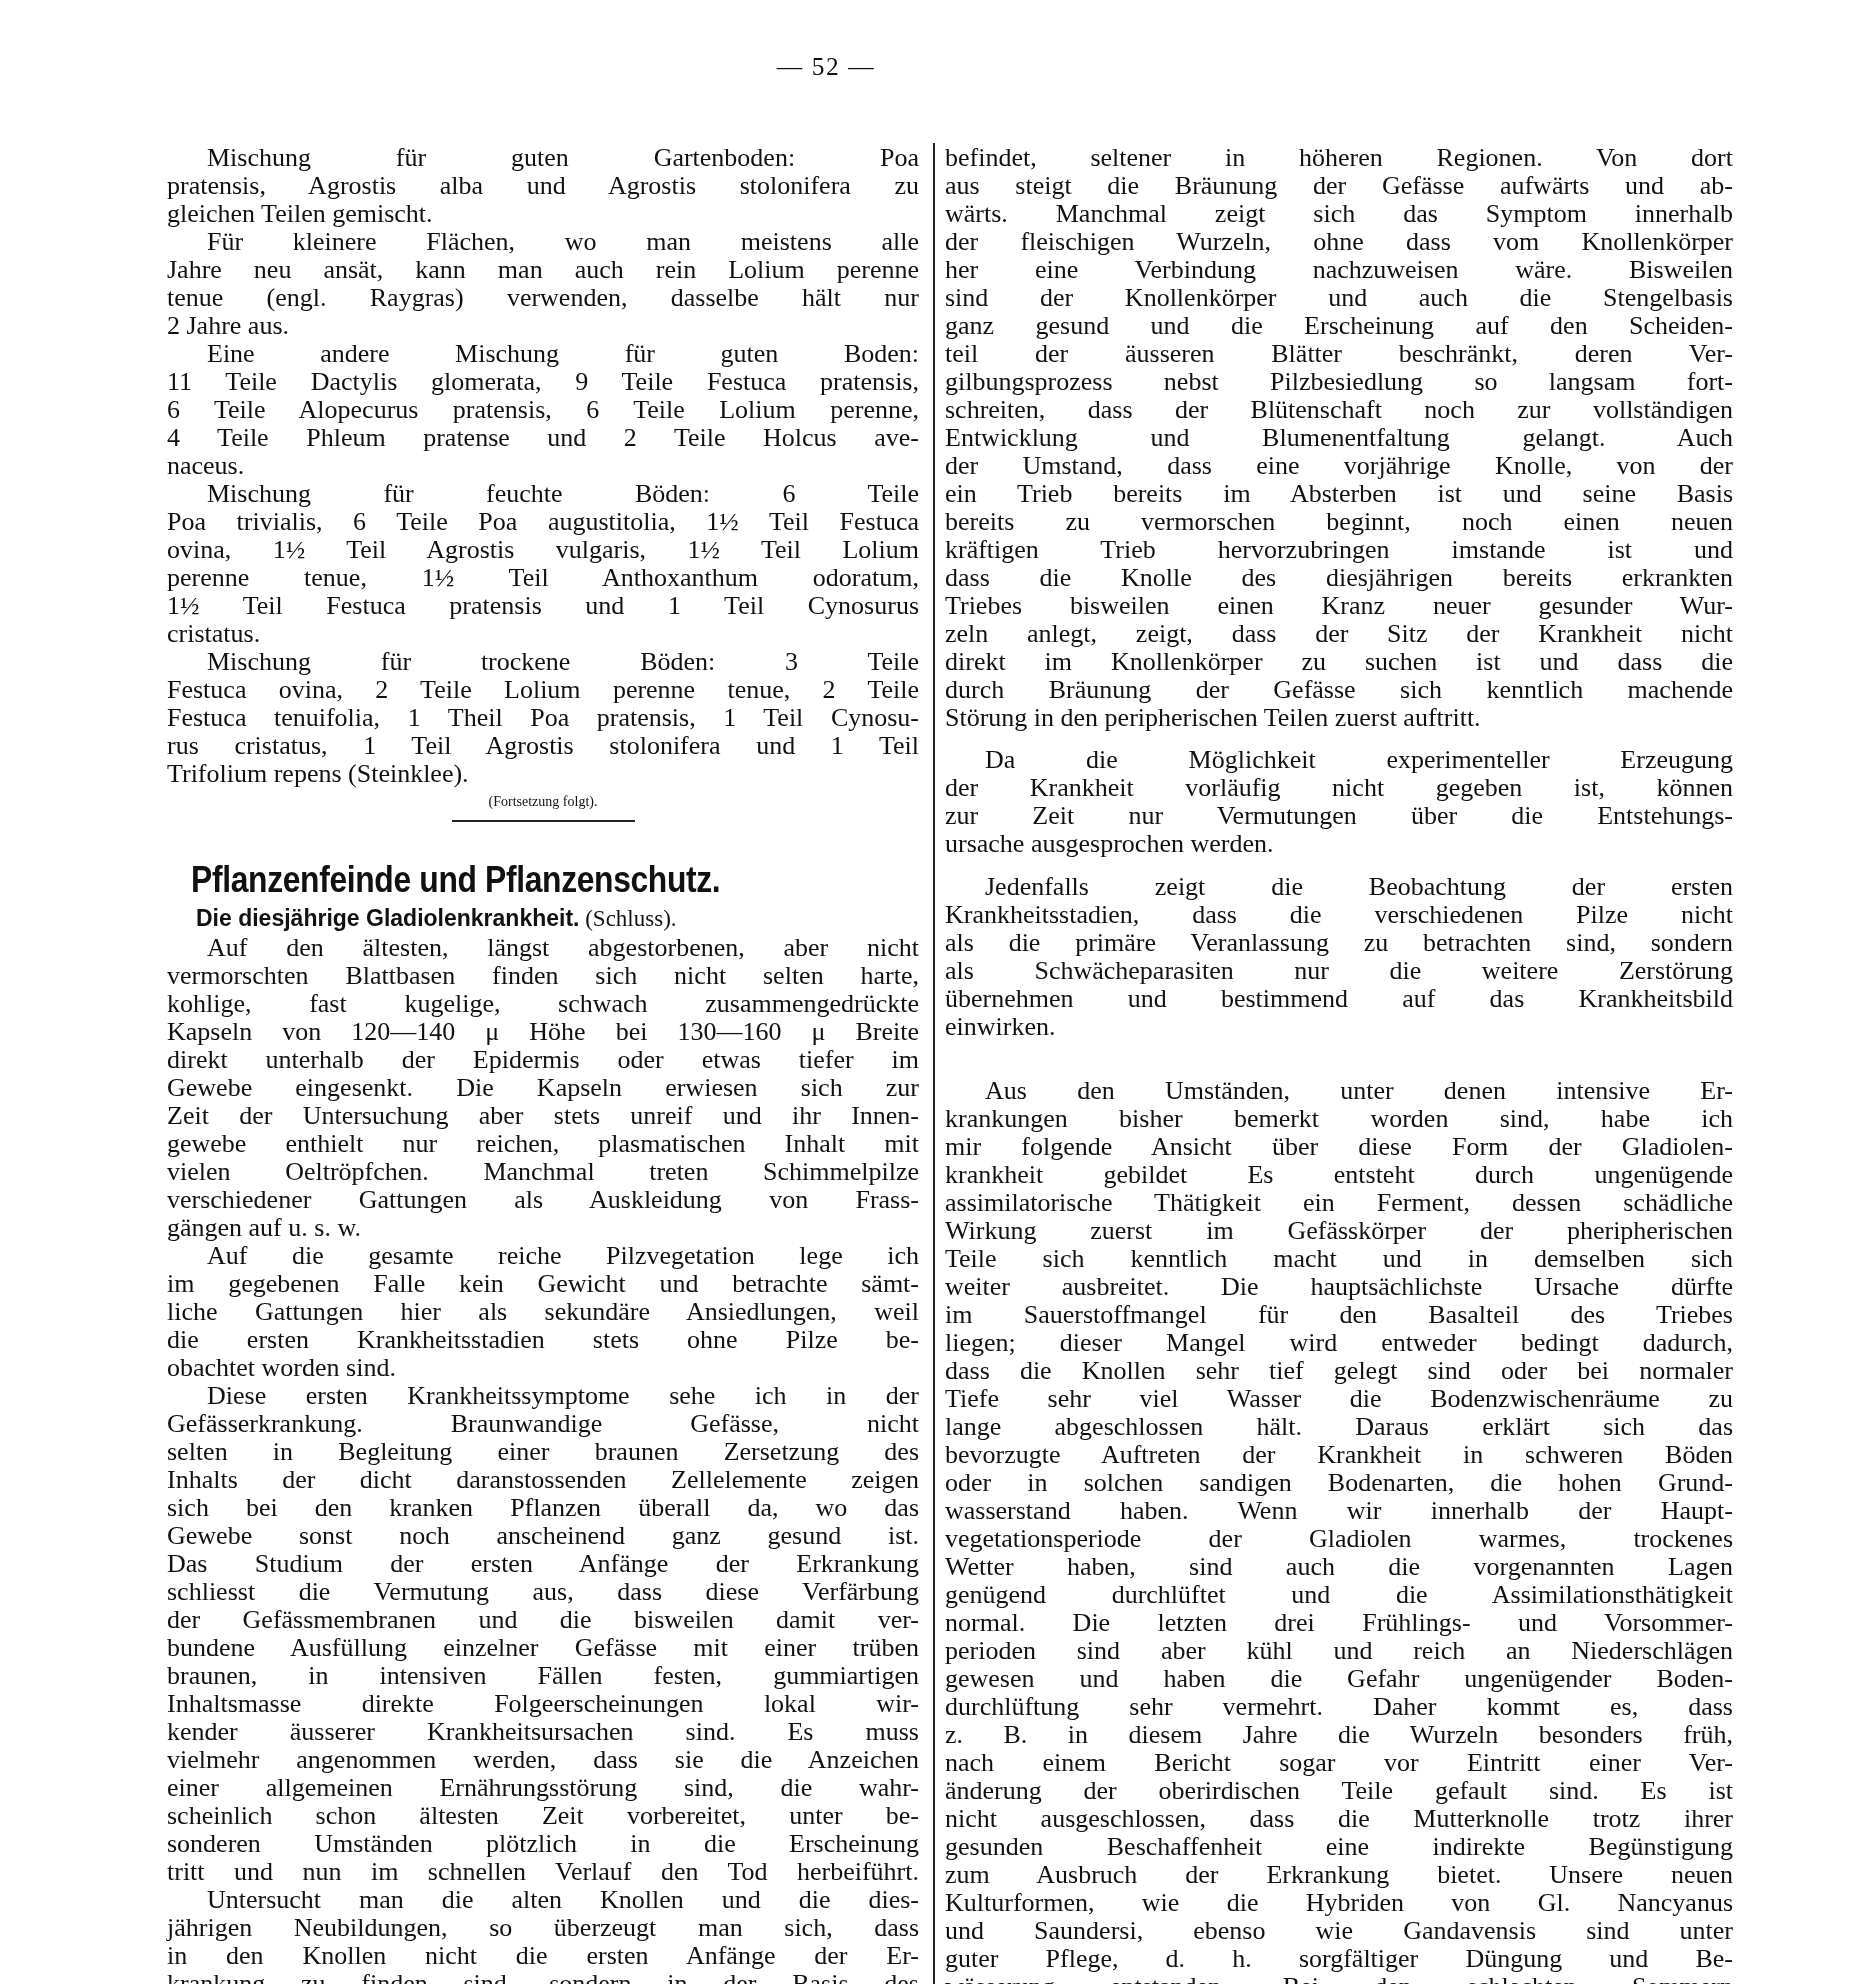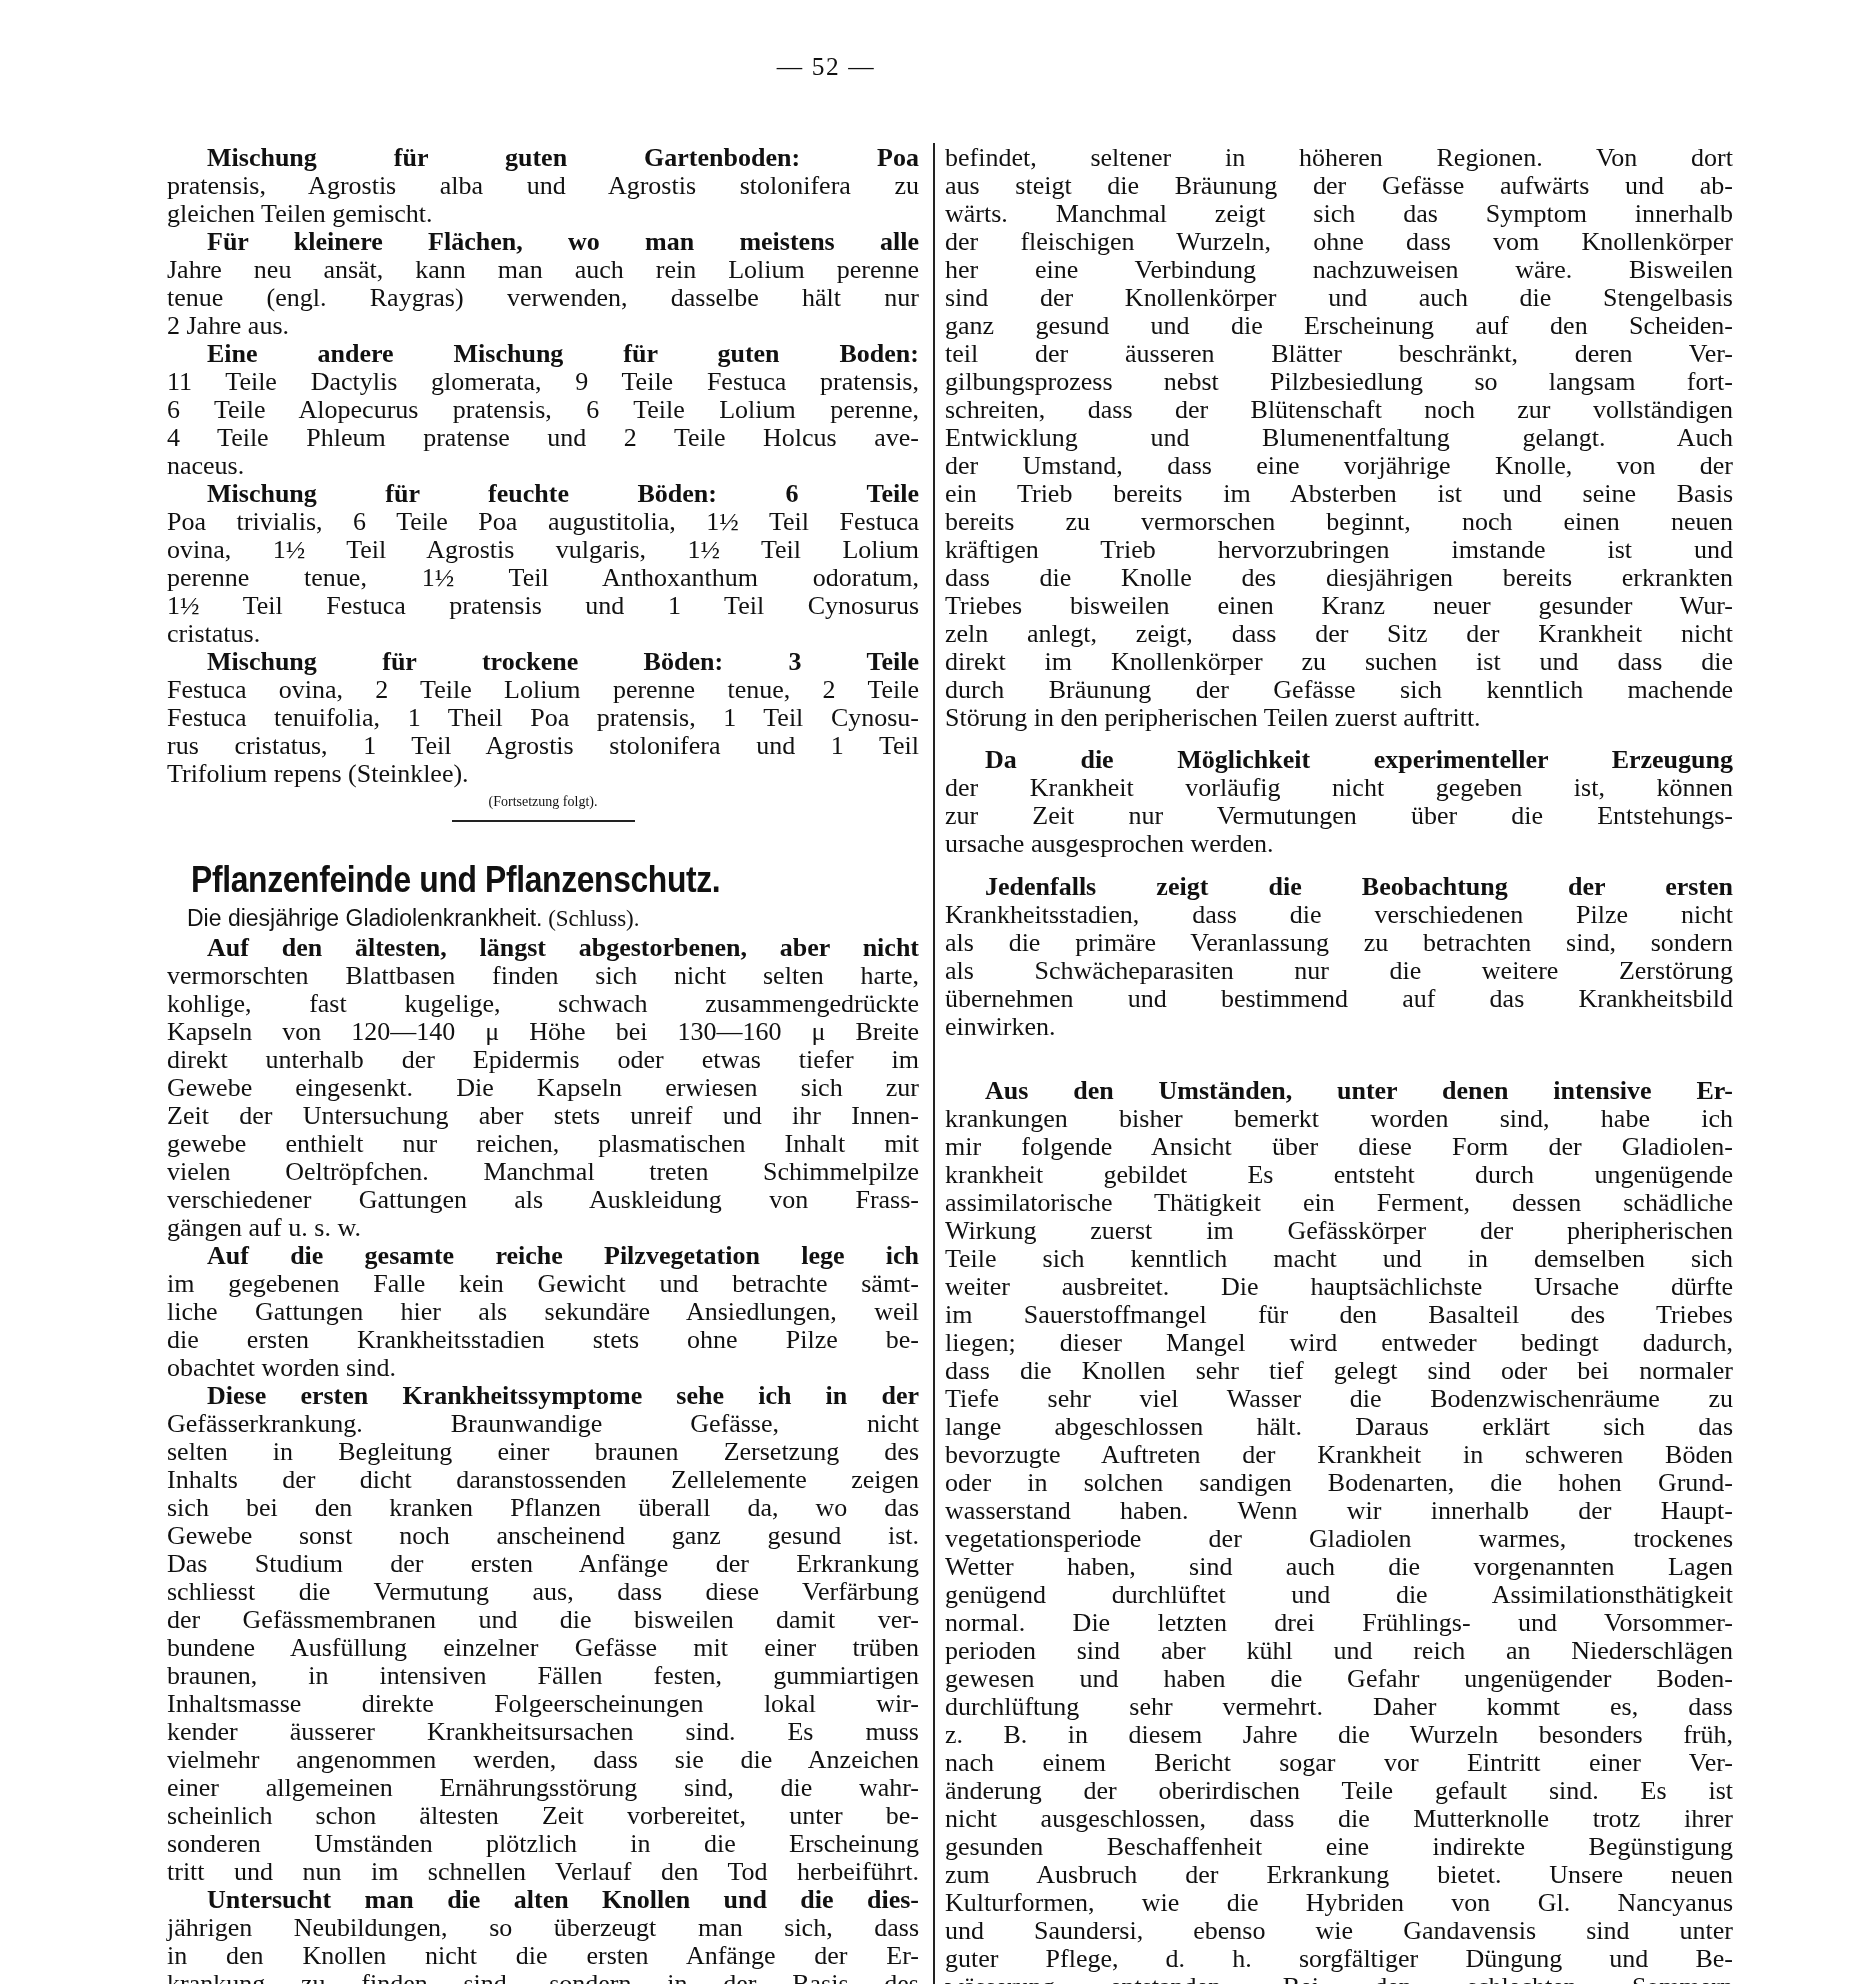--- a/index.html
+++ b/index.html
@@ -7,30 +7,30 @@
          font-family: "Liberation Serif", "DejaVu Serif", serif; color: #111111; }
   .page-number { position: absolute; top: 52px; left: 0; width: 1652px; text-align: center;
                  font-size: 25.4px; letter-spacing: 1.6px; }
   .column { position: absolute; top: 144px; }
   .col-left { left: 167px; width: 752px; }
   .col-right { left: 945px; width: 788px; }
   .divider { position: absolute; left: 933px; top: 143px; width: 1.6px; height: 2437px; background: #222; }
   .line { height: 28px; line-height: 28px; font-size: 26px; white-space: nowrap;
           text-align: justify; text-align-last: justify; overflow: visible; }
   .line.last { text-align-last: left; }
-  .line.indent { padding-left: 40px; font-weight: bold; }
+  .line.indent { padding-left: 40px; }
   .line.center { text-align: center; text-align-last: center; }
   .gap { height: 14.3px; }
   .gap-lg { height: 36px; }
   .rule { width: 183px; height: 1.6px; background: #222; margin: 4px auto 0 auto; }
   .section-title { height: 44px; line-height: 44px; font-size: 37px; font-weight: bold;
                    font-family: "Liberation Sans", "DejaVu Sans", sans-serif; letter-spacing: -0.4px;
                    text-align: left; padding-left: 28px; transform: scaleX(0.86); transform-origin: left center; }
   .subtitle { height: 32px; line-height: 32px; font-size: 23px; padding-left: 20px; white-space: nowrap; }
-  .subtitle .bold { font-weight: normal; font-family: "Liberation Sans", "DejaVu Sans", sans-serif; }
+  .subtitle .bold { font-weight: bold; font-family: "Liberation Sans", "DejaVu Sans", sans-serif; margin-left: 9px; }
   .small { font-size: 14px; }
 </style>
 </head>
 <body>
 
 <div class="page-number">— 52 —</div>
 
 <div class="divider"></div>
 
 <div class="column col-left">

